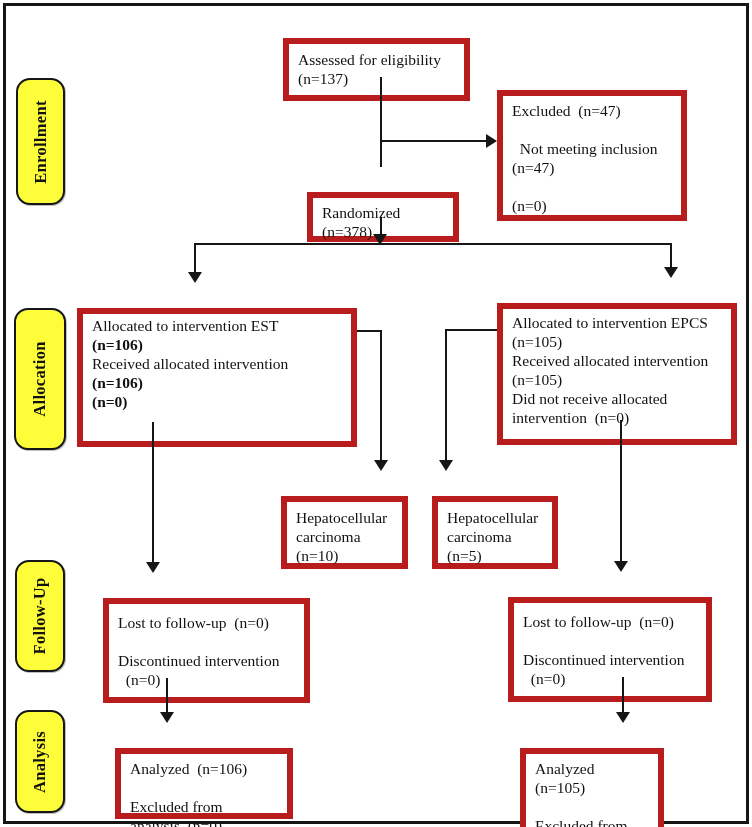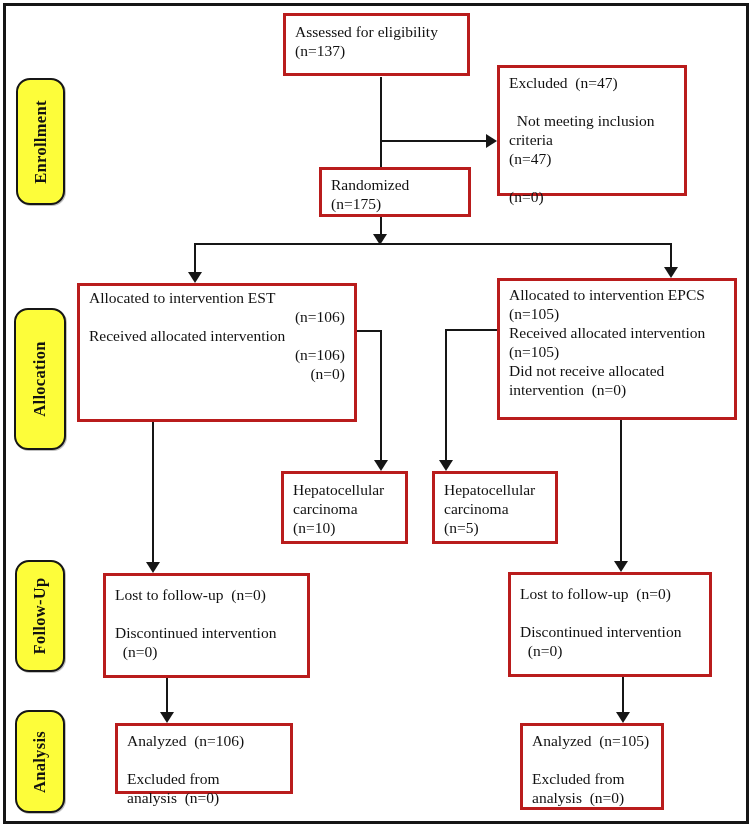--- a/index.html
+++ b/index.html
@@ -10,29 +10,30 @@
     font-family:"Liberation Serif", serif;
     color:#111111;
     overflow:hidden;
   }
   .frame{
     position:absolute;left:3px;top:3px;right:3px;bottom:3px;
     border:3px solid #161616;
   }
   .box{
     position:absolute;
-    border:3px solid #b91c1c;
+    border:6px solid #b91c1c;
     background:#ffffff;
     font-size:15.5px;
     line-height:19px;
     box-sizing:border-box;
     padding:6px 9px;
+    margin-top:25px;
   }
   .bline{min-height:19px;white-space:pre-wrap;}
-  .bline.center{text-align:right;}
+  .bline.center{text-align:left;font-weight:bold;}
   .stage{
     position:absolute;
     background:#fdfd3a;
     border:2px solid #161616;
     border-radius:14px;
     box-sizing:border-box;
     display:flex;align-items:center;justify-content:center;
     box-shadow:1px 1px 0 rgba(0,0,0,0.25);
   }
   .stage-text{
@@ -78,29 +79,28 @@
 
   <div class="box" style="left:283px;top:13px;width:187px;height:63px;">
     <div class="bline">Assessed for eligibility</div>
     <div class="bline">(n=137)</div>
   </div>
 
   <div class="box" style="left:497px;top:65px;width:190px;height:131px;padding-top:5px;">
     <div class="bline">Excluded  (n=47)</div>
     <div class="bline"></div>
     <div class="bline">  Not meeting inclusion</div>
-    <div class="bline">criteria</div>
     <div class="bline">(n=47)</div>
     <div class="bline"></div>
     <div class="bline">(n=0)</div>
   </div>
 
-  <div class="box" style="left:319px;top:167px;width:152px;height:50px;padding-top:5px;">
+  <div class="box" style="left:307px;top:167px;width:152px;height:50px;padding-top:5px;">
     <div class="bline">Randomized</div>
-    <div class="bline">(n=175)</div>
+    <div class="bline">(n=378)</div>
   </div>
 
   <div class="box" style="left:77px;top:283px;width:280px;height:139px;padding-top:2px;">
     <div class="bline">Allocated to intervention EST</div>
     <div class="bline center">(n=106)</div>
     <div class="bline">Received allocated intervention</div>
     <div class="bline center">(n=106)</div>
     <div class="bline center">(n=0)</div>
   </div>
 

